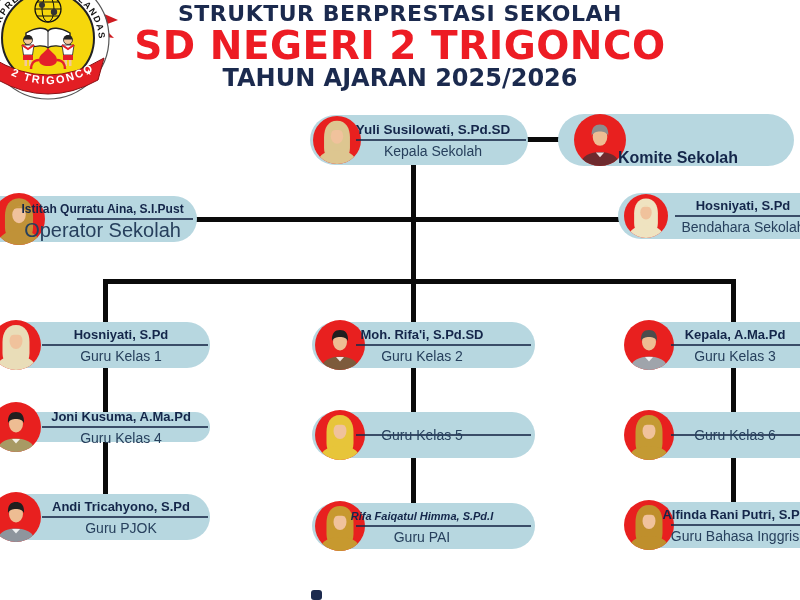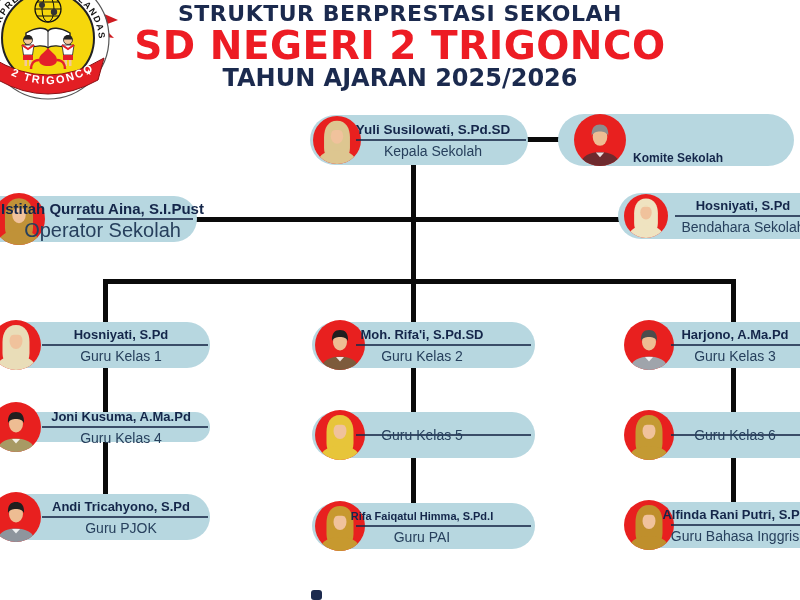--- a/index.html
+++ b/index.html
@@ -17,26 +17,26 @@
   .ln{position:absolute;background:#0a0a0a;z-index:1;}
   
   .card{position:absolute;background:#b7d7e0;border-radius:26px;z-index:2;}
   .photo{position:absolute;top:50%;transform:translateY(-50%);border-radius:50%;
          overflow:hidden;background:#e8201f;z-index:3;}
   .photo svg{display:block;width:100%;height:100%;}
   .p44{width:44px;height:44px}.p48{width:48px;height:48px}.p50{width:50px;height:50px}.p52{width:52px;height:52px}
   .txt{position:absolute;top:0;bottom:0;display:flex;flex-direction:column;justify-content:center;
        align-items:center;z-index:4;}
   .nm{font-weight:bold;color:#14264a;font-size:13px;line-height:22px;white-space:nowrap;}
-  .nm.sm{font-size:11px;}
-  .nm.xs{font-size:15px;}
+  .nm.sm{font-size:11px;font-style:italic;}
+  .nm.xs{font-size:12px;}
   .rl{color:#27405d;font-size:14px;line-height:21px;white-space:nowrap;}
   .divider{position:absolute;top:50%;height:2px;margin-top:-1px;background:rgba(26,43,74,.8);z-index:3;}
   .single{justify-content:center;}
-  .single .nm{font-size:12px;margin-top:36px;}
+  .single .nm{font-size:16px;margin-top:36px;}
   .mark{position:absolute;left:311px;top:590px;width:11px;height:10px;border-radius:3px;
         background:#1b2a4e;z-index:2;}
 </style>
 </head>
 <body>
 
 <div class="stage">
 
   <div class="title t1">STRUKTUR BERPRESTASI SEKOLAH</div>
   <div class="title t2">SD NEGERI 2 TRIGONCO</div>
@@ -198,21 +198,21 @@
     <div class="photo p50" style="left:-3px">
         <svg viewBox="0 0 100 100">
     <path d="M10 100 C14 80 32 73 50 73 C68 73 86 80 90 100 Z" fill="#9fa4ab"></path>
     <path d="M42 74 L50 83 L58 74 Z" fill="#ffffff" opacity=".85"></path>
     <ellipse cx="50" cy="44" rx="14" ry="17" fill="#eebd93"></ellipse>
     <path d="M34 42 C33 26 40 20 50 20 C60 20 67 26 66 42 C62 31 38 31 34 42 Z" fill="#4c4c4c"></path>
   </svg>
       </div>
     <div class="divider" style="left:44px;right:4px"></div>
     <div class="txt" style="left:50px;width:116px">
-      <div class="nm">Harjono, A.Ma.Pd</div>
+      <div class="nm">Kepala, A.Ma.Pd</div>
       <div class="rl">Guru Kelas 3</div>
     </div>
   </div>
 
   <div class="card" style="left:2px;top:412px;width:208px;height:30px">
     <div class="photo p50" style="left:-11px">
         <svg viewBox="0 0 100 100">
     <path d="M10 100 C14 80 32 73 50 73 C68 73 86 80 90 100 Z" fill="#a89a64"></path>
     <path d="M42 74 L50 83 L58 74 Z" fill="#ffffff" opacity=".85"></path>
     <ellipse cx="50" cy="44" rx="14" ry="17" fill="#eebd93"></ellipse>

